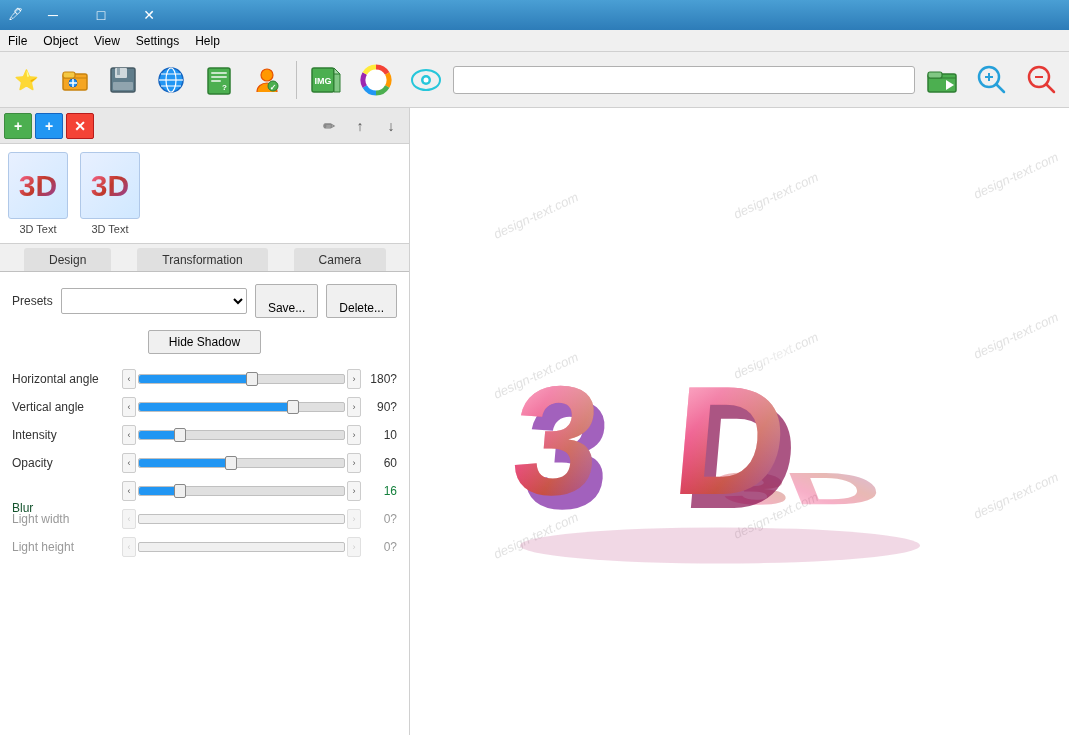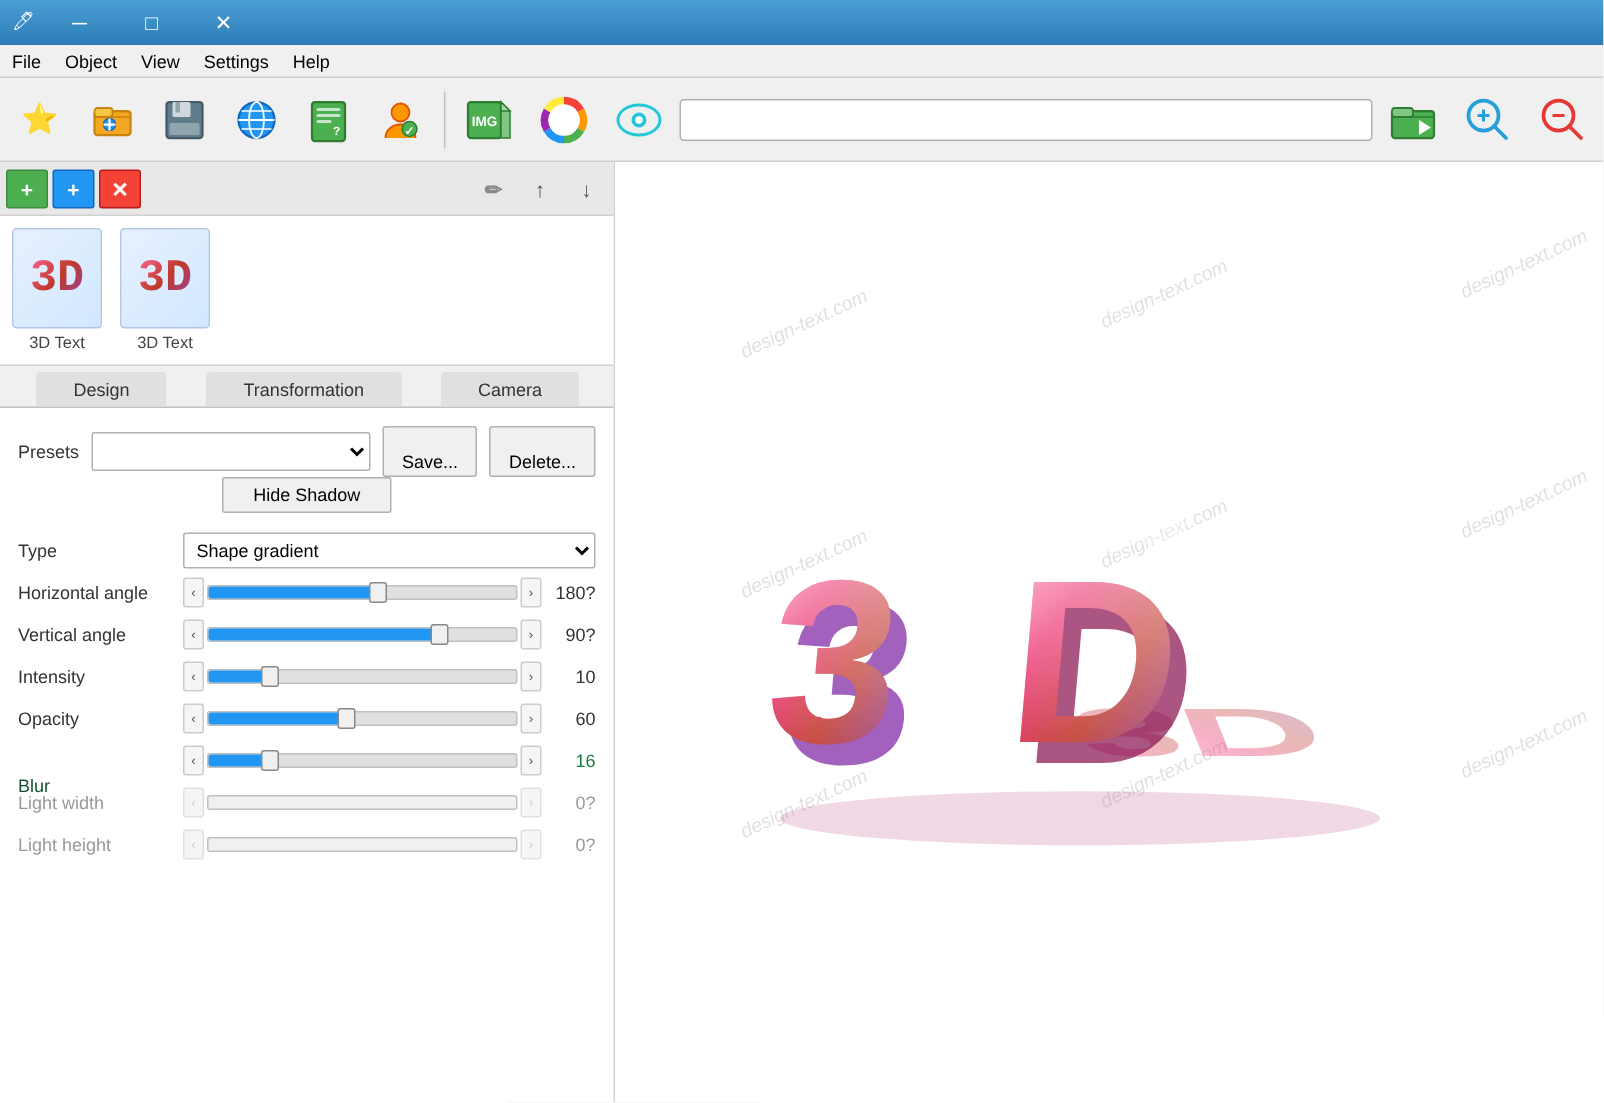--- a/index.html
+++ b/index.html
@@ -122,21 +122,21 @@
       cursor: pointer;
     }
     .object-3d-preview {
       width: 60px; height: 68px;
       display: flex; align-items: center; justify-content: center;
       background: linear-gradient(135deg, #e8f0ff, #d0e8ff);
       border: 1px solid #b0c8e8;
       border-radius: 3px;
       font-size: 28px;
       font-weight: bold;
-      font-family: Liberation Mono, monospace;
+      font-family: Liberation Sans, sans-serif;
     }
     .object-item-label { font-size: 11px; color: #444; }
 
     
     .tabs-container { flex: 1; overflow: hidden; display: flex; flex-direction: column; }
     .tab-bar {
       display: flex;
       background: #f0f0f0;
       border-bottom: 1px solid #c0c0c0;
       padding-top: 4px;
@@ -162,20 +162,21 @@
     }
 
     
     .tab-content { flex: 1; background: white; padding: 12px; overflow-y: auto; }
 
     
     .presets-row {
       display: flex;
       align-items: center;
       gap: 8px;
+      margin-bottom: 12px;
     }
     .presets-label { font-size: 12px; color: #333; }
     .presets-select {
       flex: 1;
       height: 26px;
       border: 1px solid #b0b0b0;
       border-radius: 2px;
       padding: 0 4px;
       background: white;
       font-size: 12px;
@@ -474,28 +475,20 @@
 
         <div class="presets-row">
           <span class="presets-label">Presets</span>
           <select class="presets-select"></select>
           <button class="preset-btn">Save...</button>
           <button class="preset-btn">Delete...</button>
         </div>
 
         <button class="hide-shadow-btn">Hide Shadow</button>
 
-        <div class="prop-row">
-          <span class="prop-label">Type</span>
-          <select class="prop-type-select">
-            <option>Shape gradient</option>
-            <option>Directional</option>
-            <option>Flat</option>
-          </select>
-        </div>
 
         <div class="prop-row">
           <span class="prop-label">Horizontal angle</span>
           <div class="slider-container">
             <div class="slider-arrow">‹</div>
             <div class="slider-track">
               <div class="slider-fill" style="width:55%"></div>
               <div class="slider-thumb" style="left:calc(55% - 6px)"></div>
             </div>
             <div class="slider-arrow">›</div>

